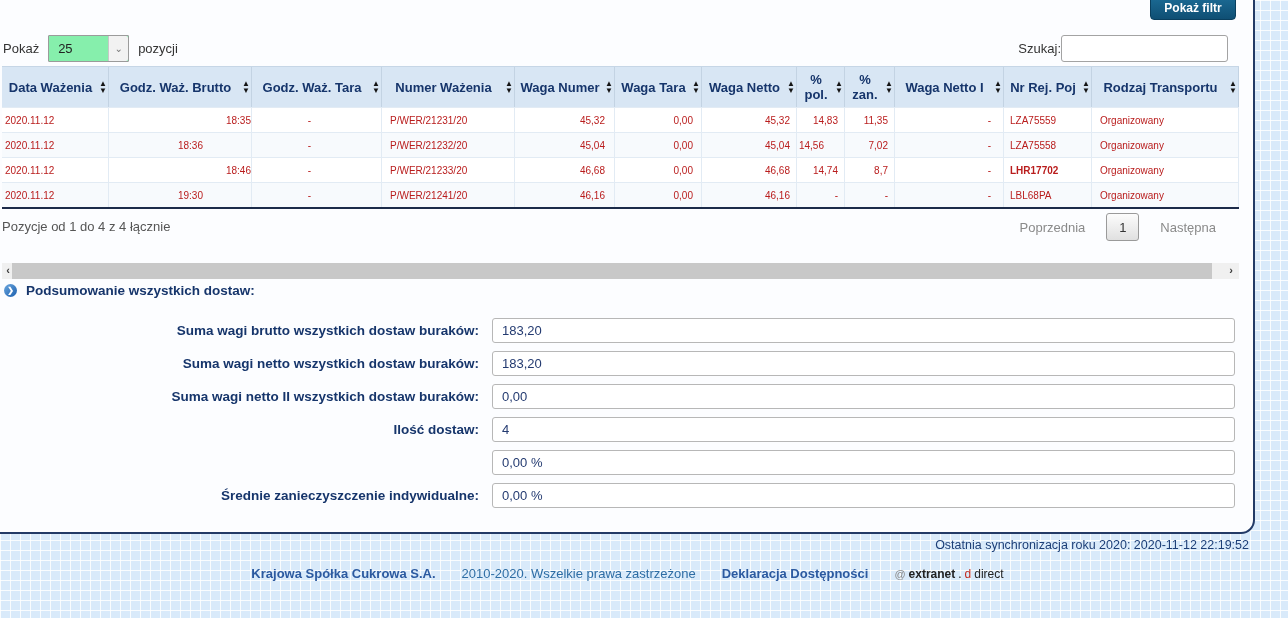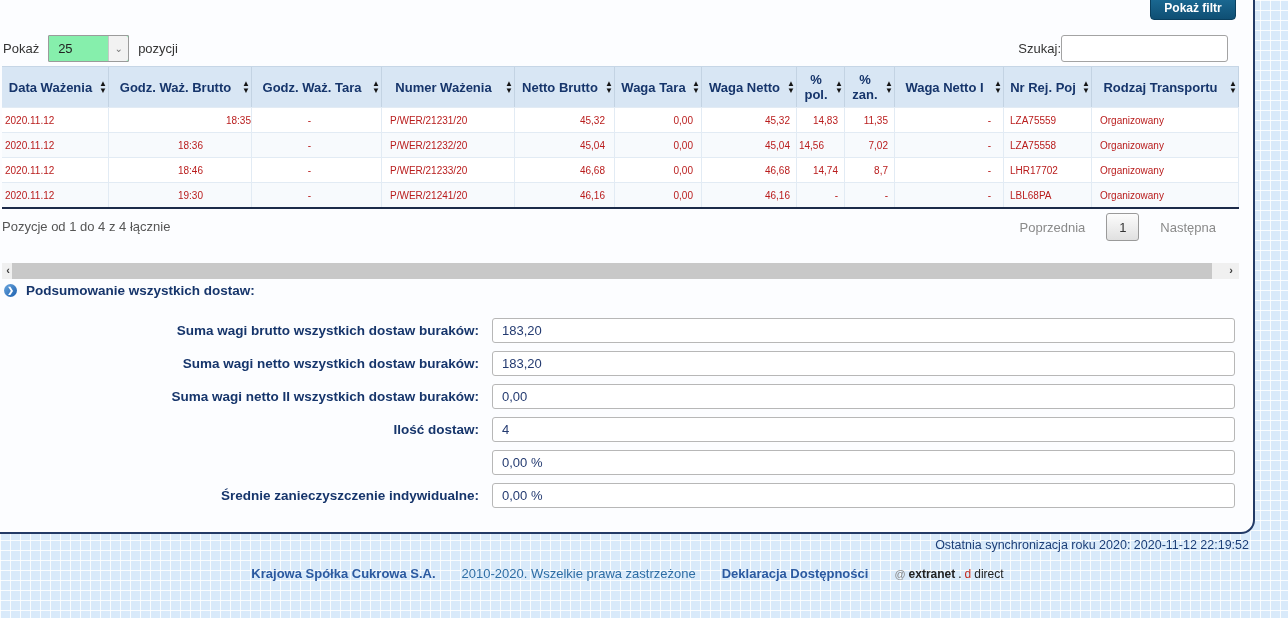--- a/index.html
+++ b/index.html
@@ -187,21 +187,21 @@
             </span>
           </div>
           <div class="dt-th" style="width: 133px;">
             <span>Numer Ważenia</span>
             <span class="dt-sort">
               <span>▲</span>
               <span>▼</span>
             </span>
           </div>
           <div class="dt-th" style="width: 100px;">
-            <span>Netto Brutto</span>
+            <span>Waga Numer</span>
             <span class="dt-sort">
               <span>▲</span>
               <span>▼</span>
             </span>
           </div>
           <div class="dt-th" style="width: 87px;">
             <span>Waga Tara</span>
             <span class="dt-sort">
               <span>▲</span>
               <span>▼</span>
@@ -273,30 +273,30 @@
           <div class="dt-td" style="width: 87px; justify-content: flex-end; padding-right: 8px;">0,00</div>
           <div class="dt-td" style="width: 95px; justify-content: flex-end; padding-right: 6px;">45,04</div>
           <div class="dt-td" style="width: 48px; justify-content: flex-end; padding-right: 20px;">14,56</div>
           <div class="dt-td" style="width: 50px; justify-content: flex-end; padding-right: 6px;">7,02</div>
           <div class="dt-td" style="width: 109px; justify-content: flex-end; padding-right: 12px;">-</div>
           <div class="dt-td" style="width: 88px; justify-content: flex-start; padding-left: 6px;">LZA75558</div>
           <div class="dt-td" style="width: 147px; justify-content: flex-start; padding-left: 8px;">Organizowany</div>
         </div>
         <div class="dt-row">
           <div class="dt-td" style="width: 107px; justify-content: flex-start; padding-left: 3px;">2020.11.12</div>
-          <div class="dt-td" style="width: 143px; justify-content: flex-end; padding-right: 48px;">18:46</div>
+          <div class="dt-td" style="width: 143px; justify-content: flex-end; ">18:46</div>
           <div class="dt-td" style="width: 130px; justify-content: flex-end; padding-right: 70px;">-</div>
           <div class="dt-td" style="width: 133px; justify-content: flex-start; padding-left: 8px;">P/WER/21233/20</div>
           <div class="dt-td" style="width: 100px; justify-content: flex-end; padding-right: 9px;">46,68</div>
           <div class="dt-td" style="width: 87px; justify-content: flex-end; padding-right: 8px;">0,00</div>
           <div class="dt-td" style="width: 95px; justify-content: flex-end; padding-right: 6px;">46,68</div>
           <div class="dt-td" style="width: 48px; justify-content: flex-end; padding-right: 6px;">14,74</div>
           <div class="dt-td" style="width: 50px; justify-content: flex-end; padding-right: 6px;">8,7</div>
           <div class="dt-td" style="width: 109px; justify-content: flex-end; padding-right: 12px;">-</div>
-          <div class="dt-td" style="width: 88px; justify-content: flex-start; padding-left: 6px;">LHR17702</div>
+          <div class="dt-td" style="width: 88px; justify-content: flex-start; padding-left: 6px; font-weight: bold;">LHR17702</div>
           <div class="dt-td" style="width: 147px; justify-content: flex-start; padding-left: 8px;">Organizowany</div>
         </div>
         <div class="dt-row alt">
           <div class="dt-td" style="width: 107px; justify-content: flex-start; padding-left: 3px;">2020.11.12</div>
           <div class="dt-td" style="width: 143px; justify-content: flex-end; padding-right: 48px;">19:30</div>
           <div class="dt-td" style="width: 130px; justify-content: flex-end; padding-right: 70px;">-</div>
           <div class="dt-td" style="width: 133px; justify-content: flex-start; padding-left: 8px;">P/WER/21241/20</div>
           <div class="dt-td" style="width: 100px; justify-content: flex-end; padding-right: 9px;">46,16</div>
           <div class="dt-td" style="width: 87px; justify-content: flex-end; padding-right: 8px;">0,00</div>
           <div class="dt-td" style="width: 95px; justify-content: flex-end; padding-right: 6px;">46,16</div>

